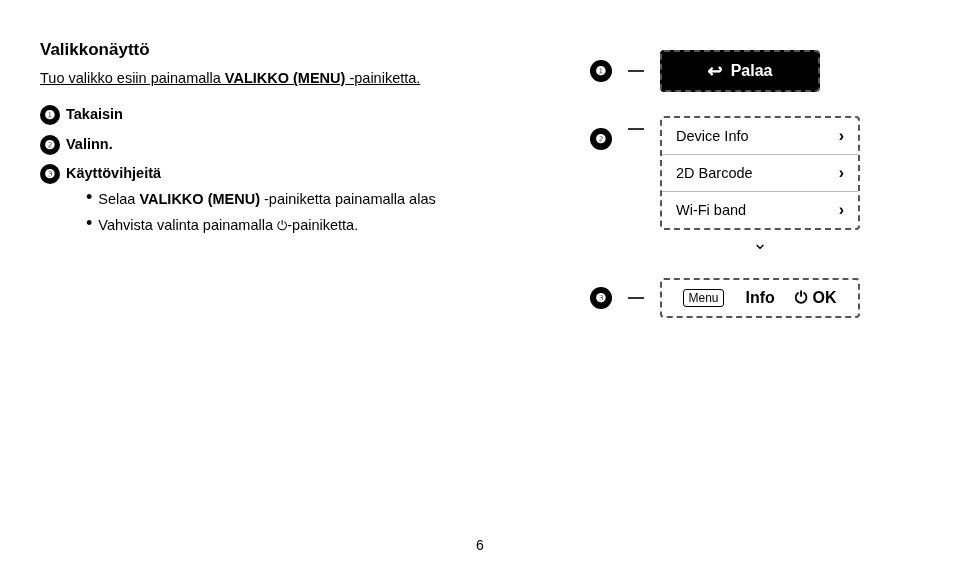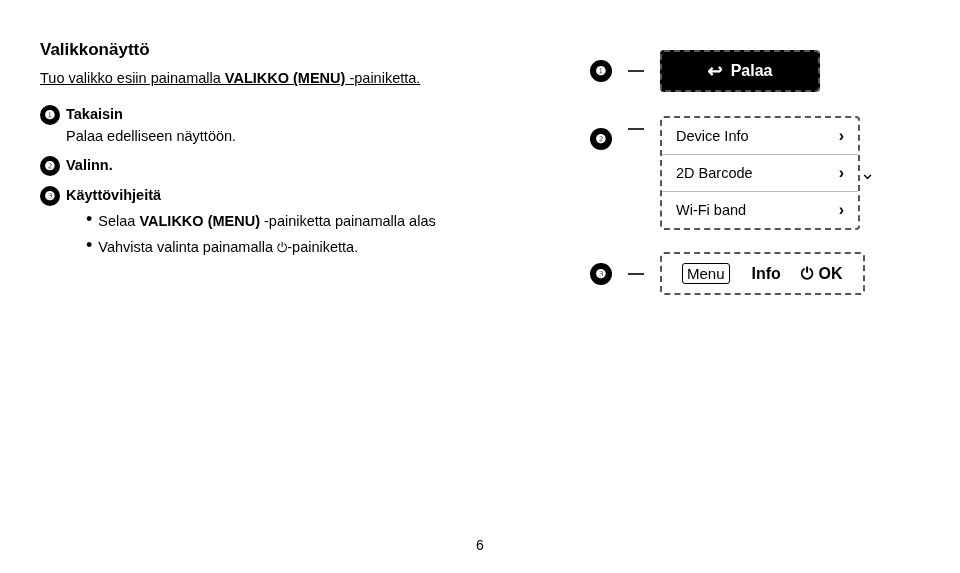--- a/index.html
+++ b/index.html
@@ -172,21 +172,21 @@
     .next-ok-box {
       display: flex;
       align-items: center;
       justify-content: center;
       gap: 20px;
       padding: 9px 20px;
       min-width: 200px;
     }
 
     .menu-label {
-      font-size: 15px;
+      font-size: 12px;
       border: 1px solid #000;
       border-radius: 3px;
       padding: 1px 4px;
       margin-right: 2px;
     }
 
     .next-label {
       font-size: 16px;
       font-weight: bold;
     }
@@ -250,21 +250,20 @@
   <div class="left-col">
     <div class="section-title">Valikkonäyttö</div>
     <div class="section-body">
       Tuo valikko esiin painamalla <strong>VALIKKO (MENU)</strong> -painiketta.
     </div>
 
     <div class="numbered-item">
       <div class="circle-num">❶</div>
       <div class="item-text">
         <span class="bold">Takaisin</span><br>
-        <span>Palaa edelliseen näyttöön.</span>
       </div>
     </div>
 
     <div class="numbered-item">
       <div class="circle-num">❷</div>
       <div class="item-text">
         <span class="bold">Valinn.</span>
       </div>
     </div>
 
@@ -293,21 +292,21 @@
       <div class="connector-line"></div>
       <div class="back-row menu-box">
         <span class="back-arrow">↩</span>
         <span>Palaa</span>
       </div>
     </div>
 
     <div class="flex-row-centered" style="align-items: flex-start; margin-top: 4px;">
       <div class="diag-circle" style="margin-top: 12px;">❷</div>
       <div class="connector-line" style="margin-top: 12px;"></div>
-      <div style="display: flex; flex-direction: row; align-items: center;">
+      <div style="display: flex; flex-direction: column; align-items: center;">
         <div class="big-menu-box">
           <div class="menu-item-row">
             <span>Device Info</span>
             <span class="chevron-right">›</span>
           </div>
           <div class="menu-item-row">
             <span>2D Barcode</span>
             <span class="chevron-right">›</span>
           </div>
           <div class="menu-item-row">

